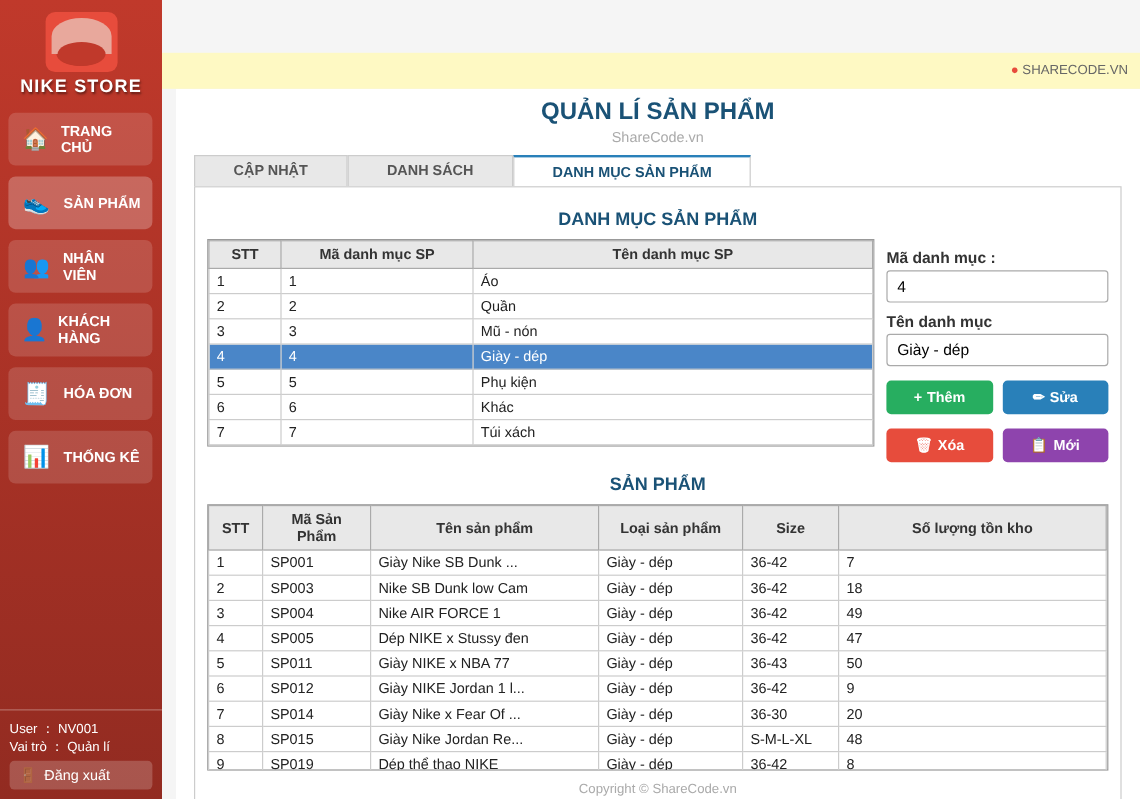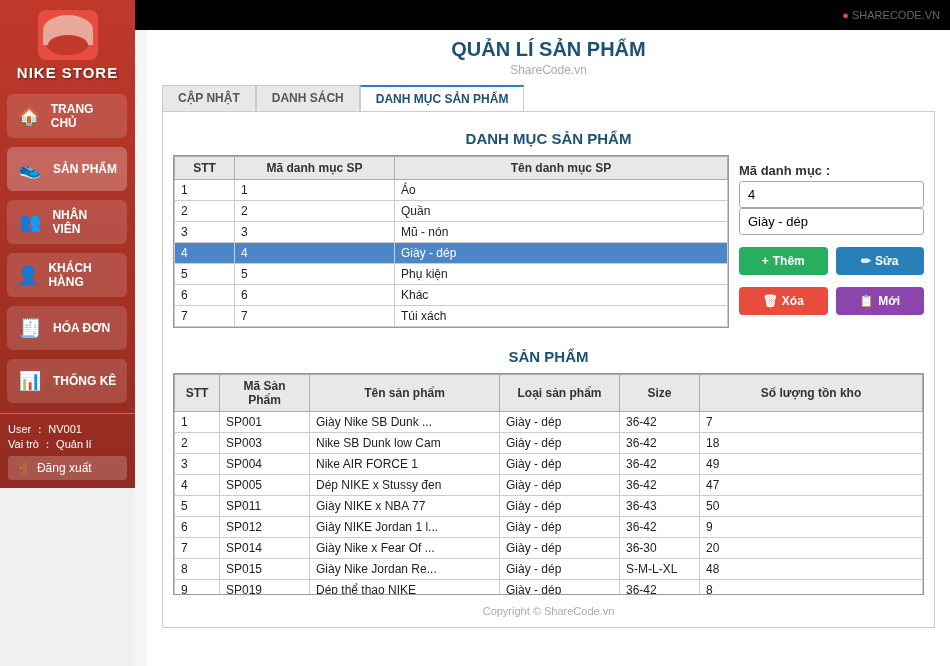--- a/index.html
+++ b/index.html
@@ -1,20 +1,20 @@
 <!DOCTYPE html>
 <html><head>
   <meta charset="utf-8">
   <style>
     * { margin: 0; padding: 0; box-sizing: border-box; }
     body { width: 950px; height: 666px; font-family: Arial, sans-serif; font-size: 13px; background: #f0f0f0; overflow: hidden; }
 
     
     #sidebar {
-      position: absolute; left: 0; top: 0; width: 135px; height: 488px;
+      position: absolute; left: 0; top: 0; width: 135px; height: 666px;
       background: linear-gradient(180deg, #c0392b 0%, #922b21 100%);
       display: flex; flex-direction: column; align-items: center;
     }
     #logo-area {
       display: flex; flex-direction: column; align-items: center; padding: 10px 0 5px;
     }
     #logo-icon {
       width: 60px; height: 50px;
       background: #e74c3c;
       border-radius: 8px;
@@ -66,36 +66,36 @@
       display: flex; align-items: center; gap: 6px; font-size: 12px;
     }
 
     
     #main {
       position: absolute; left: 135px; top: 0; right: 0; height: 666px;
       background: #f5f5f5;
       display: flex; flex-direction: column;
     }
     #top-bar {
-      background: #000000; height: 30px; display: flex; align-items: center;
-      justify-content: flex-end; padding-right: 10px;
+      background: #fef9c3; height: 30px; display: flex; align-items: center;
+      justify-content: flex-end; padding-right: 10px; margin-top: 44px;
     }
     .sharecode-logo { font-size: 11px; color: #666; }
 
     #content-area {
       flex: 1; padding: 0 15px 10px; overflow-y: auto; background: white; margin-left: 12px;
     }
     .watermark {
       text-align: center; color: #aaa; font-size: 12px; margin-bottom: 8px;
     }
 
     
     .tabs { display: flex; gap: 0; margin-bottom: 0; padding: 0; }
     .tab {
-      padding: 5px 15px; border: 1px solid #ccc; cursor: pointer;
+      padding: 5px 32px; border: 1px solid #ccc; cursor: pointer;
       font-size: 12px; font-weight: bold; background: #e8e8e8;
       border-bottom: none;
     }
     .tab.active { background: white; color: #1a5276; border-top: 2px solid #2980b9; }
     .tab:not(.active) { color: #555; }
 
     
     .section-title {
       text-align: center; font-size: 15px; font-weight: bold; color: #1a5276;
       margin: 8px 0;
@@ -261,20 +261,21 @@
   </tr>
                 </tbody>
             </table>
           </div>
         </div>
 
         <div style="width:185px;flex-shrink:0;">
           <div class="field-label">Mã danh mục :</div>
           <input class="field-input" type="text" id="ma-input" value="4" style="">
 
+          <div class="field-label">Tên danh mục</div>
           <input class="field-input" type="text" id="ten-input" value="Giày - dép" style="">
 
           <div class="btn-row">
             <button class="btn btn-add">
               <span>+</span>
               <span>Thêm</span>
             </button>
             <button class="btn btn-edit">
               <span>✏</span>
               <span>Sửa</span>

